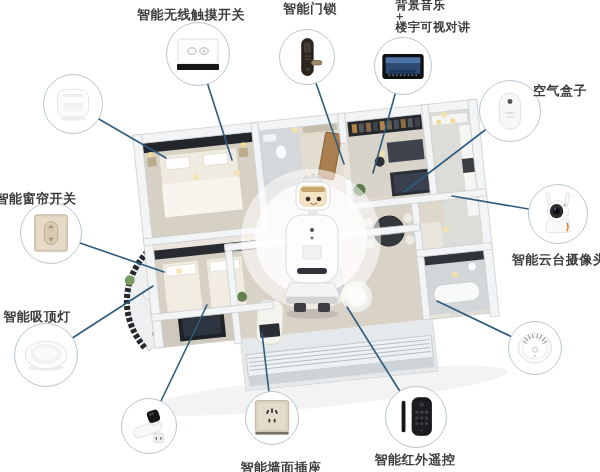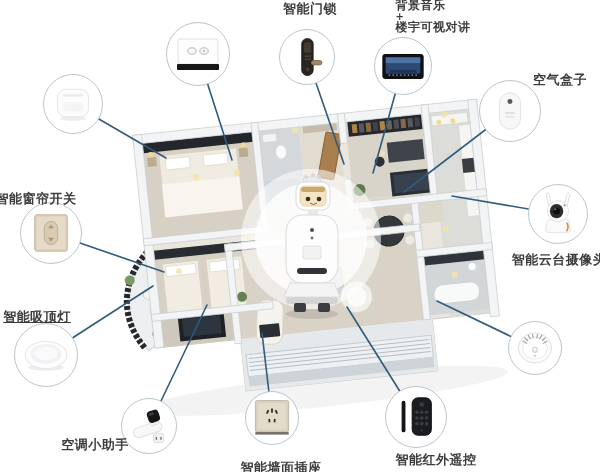--- a/index.html
+++ b/index.html
@@ -249,20 +249,21 @@
 
   <div class="device-circle" style="left:166px;top:22px;width:64px;height:64px;">
     <svg width="48" height="48" viewBox="0 0 48 48">
       <rect x="4" y="9" width="40" height="25" rx="2" fill="#fdfdfd" stroke="#e1e1e1"></rect>
       <ellipse cx="18" cy="21" rx="4.2" ry="3.2" fill="#f7f7f7" stroke="#b8b8b8"></ellipse>
       <ellipse cx="30" cy="21" rx="4.2" ry="3.2" fill="#f7f7f7" stroke="#b8b8b8"></ellipse>
       <circle cx="30" cy="21" r="1" fill="#aaaaaa"></circle>
       <rect x="3" y="34" width="42" height="6" rx="1" fill="#161616"></rect>
     </svg>
   </div>
+  <div class="device-label" style="left:191px;top:6px;">智能无线触摸开关</div>
 
   <div class="device-circle" style="left:279px;top:29px;width:56px;height:56px;">
     <svg width="42" height="42" viewBox="0 0 48 48">
       <rect x="18" y="3" width="13" height="42" rx="6" fill="#2b2520" stroke="#191511"></rect>
       <rect x="20.5" y="7" width="8" height="12" rx="2" fill="#463c33"></rect>
       <circle cx="22.5" cy="23" r="0.9" fill="#5d5247"></circle>
         <circle cx="25" cy="23" r="0.9" fill="#5d5247"></circle>
         <circle cx="27.5" cy="23" r="0.9" fill="#5d5247"></circle>
       <circle cx="22.5" cy="26.5" r="0.9" fill="#5d5247"></circle>
         <circle cx="25" cy="26.5" r="0.9" fill="#5d5247"></circle>
@@ -289,21 +290,21 @@
   </div>
 
   <div class="device-circle" style="left:479px;top:80px;width:62px;height:62px;">
     <svg width="46" height="46" viewBox="0 0 48 48">
       <rect x="13" y="5" width="22" height="38" rx="11" fill="#f7f7f7" stroke="#e1e1e1"></rect>
       <circle cx="24" cy="14" r="2.6" fill="#56585a"></circle>
       <rect x="19" y="25" width="10" height="2" fill="#dedede"></rect>
       <rect x="20" y="29" width="8" height="2" fill="#e4e4e4"></rect>
     </svg>
   </div>
-  <div class="device-label" style="left:560px;top:71px;">空气盒子</div>
+  <div class="device-label" style="left:560px;top:82px;">空气盒子</div>
 
   <div class="device-circle" style="left:528px;top:184px;width:60px;height:60px;">
     <svg width="46" height="46" viewBox="0 0 48 48">
       <rect x="13" y="2" width="3" height="14" rx="1.5" fill="#fdfdfd" stroke="#e0e0e0" transform="rotate(-12 14 9)"></rect>
       <rect x="32" y="2" width="3" height="14" rx="1.5" fill="#fdfdfd" stroke="#e0e0e0" transform="rotate(12 33 9)"></rect>
       <path d="M13,31 C13,29 35,29 35,31 L37,42 C37,44 11,44 11,42 Z" fill="#fafafa" stroke="#e2e2e2"></path>
       <path d="M33,33 C35,36 35,39 33,42" stroke="#e8833a" stroke-width="1.6" fill="none"></path>
       <circle cx="24" cy="21" r="11" fill="#fcfcfc" stroke="#e3e3e3"></circle>
       <ellipse cx="22.5" cy="21" rx="7" ry="7.5" fill="#2c2c2f"></ellipse>
       <circle cx="22.5" cy="21" r="3.4" fill="#0e0e10"></circle>
@@ -344,21 +345,21 @@
         <circle cx="25" cy="25" r="1.9"></circle>
           <circle cx="30" cy="25" r="1.9"></circle>
           <circle cx="35" cy="25" r="1.9"></circle>
         <circle cx="25" cy="31" r="1.9"></circle>
           <circle cx="30" cy="31" r="1.9"></circle>
           <circle cx="35" cy="31" r="1.9"></circle>
       </g>
       <circle cx="30" cy="38" r="1.4" fill="#2e3136"></circle>
     </svg>
   </div>
-  <div class="device-label" style="left:436px;top:451px;">智能红外遥控</div>
+  <div class="device-label" style="left:415px;top:451px;">智能红外遥控</div>
 
   <div class="device-circle" style="left:245px;top:391px;width:54px;height:54px;">
     <svg width="42" height="42" viewBox="0 0 48 48">
       <rect x="5" y="4" width="38" height="36" rx="2" fill="#d8d0c0" stroke="#bcb3a0"></rect>
       <rect x="8" y="7" width="32" height="30" rx="1.5" fill="#e4dccb"></rect>
       <g stroke="#2c2c2c" stroke-width="2">
         <path d="M20,15 L18,19"></path>
           <path d="M28,15 L30,19"></path>
           <path d="M24,13 L24,18"></path>
         <path d="M21,25 L21,29"></path>
@@ -374,31 +375,30 @@
       <g transform="rotate(-18 24 26)">
         <rect x="6" y="22" width="32" height="11" rx="5.5" fill="#f8f8f8" stroke="#dfdfdf"></rect>
         <rect x="27" y="19" width="9" height="6" rx="2" fill="#f2f2f2" stroke="#e2e2e2"></rect>
         <rect x="26" y="9" width="13" height="13" rx="4" fill="#141518"></rect>
         <rect x="28" y="11" width="6" height="3" rx="1.5" fill="#3a3d44"></rect>
       </g>
       <rect x="29" y="32" width="11" height="10" rx="2" fill="#f0f0ee" stroke="#dcdcda"></rect>
       <path d="M32,36 L32,39 M37,36 L37,39" stroke="#555555" stroke-width="1.2"></path>
     </svg>
   </div>
-  <div class="device-label" style="left:95px;top:436px;">空调小助手</div>
 
   <div class="device-circle" style="left:14px;top:323px;width:64px;height:64px;">
     <svg width="50" height="50" viewBox="0 0 48 48">
       <ellipse cx="24" cy="36" rx="17" ry="3" fill="#ececec"></ellipse>
       <ellipse cx="24" cy="24" rx="20" ry="13" fill="#fdfdfe" stroke="#e6e6e9"></ellipse>
       <ellipse cx="24" cy="23" rx="15" ry="9.5" fill="#f2f2f5"></ellipse>
       <ellipse cx="24" cy="22.5" rx="11" ry="6.5" fill="#fafafc"></ellipse>
     </svg>
   </div>
-  <div class="device-label" style="left:37px;top:308px;text-decoration:underline;">智能吸顶灯</div>
+  <div class="device-label" style="left:37px;top:308px;">智能吸顶灯</div>
 
   <div class="device-circle" style="left:20px;top:202px;width:62px;height:62px;">
     <svg width="46" height="46" viewBox="0 0 48 48">
       <rect x="7" y="5" width="34" height="38" rx="2" fill="#ddd1bc" stroke="#c3b59b"></rect>
       <rect x="9" y="7" width="30" height="34" rx="1" fill="#e6dbc8"></rect>
       <rect x="17" y="12" width="14" height="24" rx="7" fill="#d8cbb2" stroke="#bcae92"></rect>
       <path d="M24,15 l3,4 h-6 z" fill="#a9987a"></path>
       <path d="M24,33 l-3,-4 h6 z" fill="#a9987a"></path>
     </svg>
   </div>

